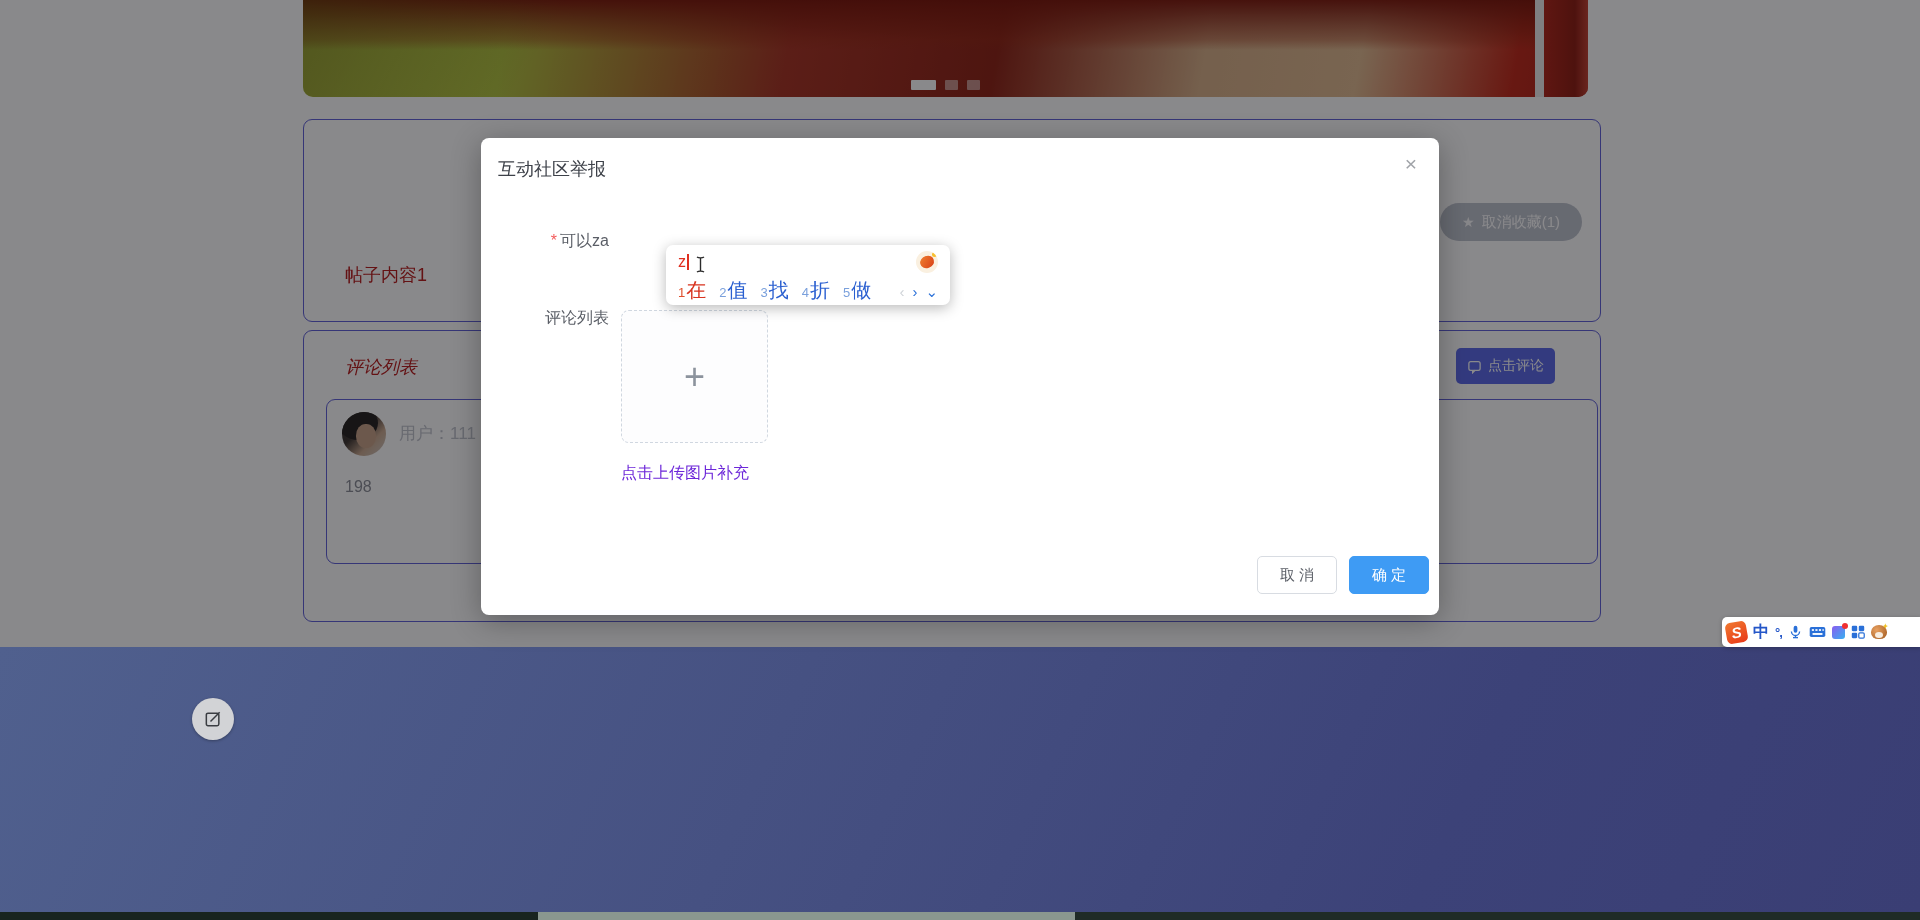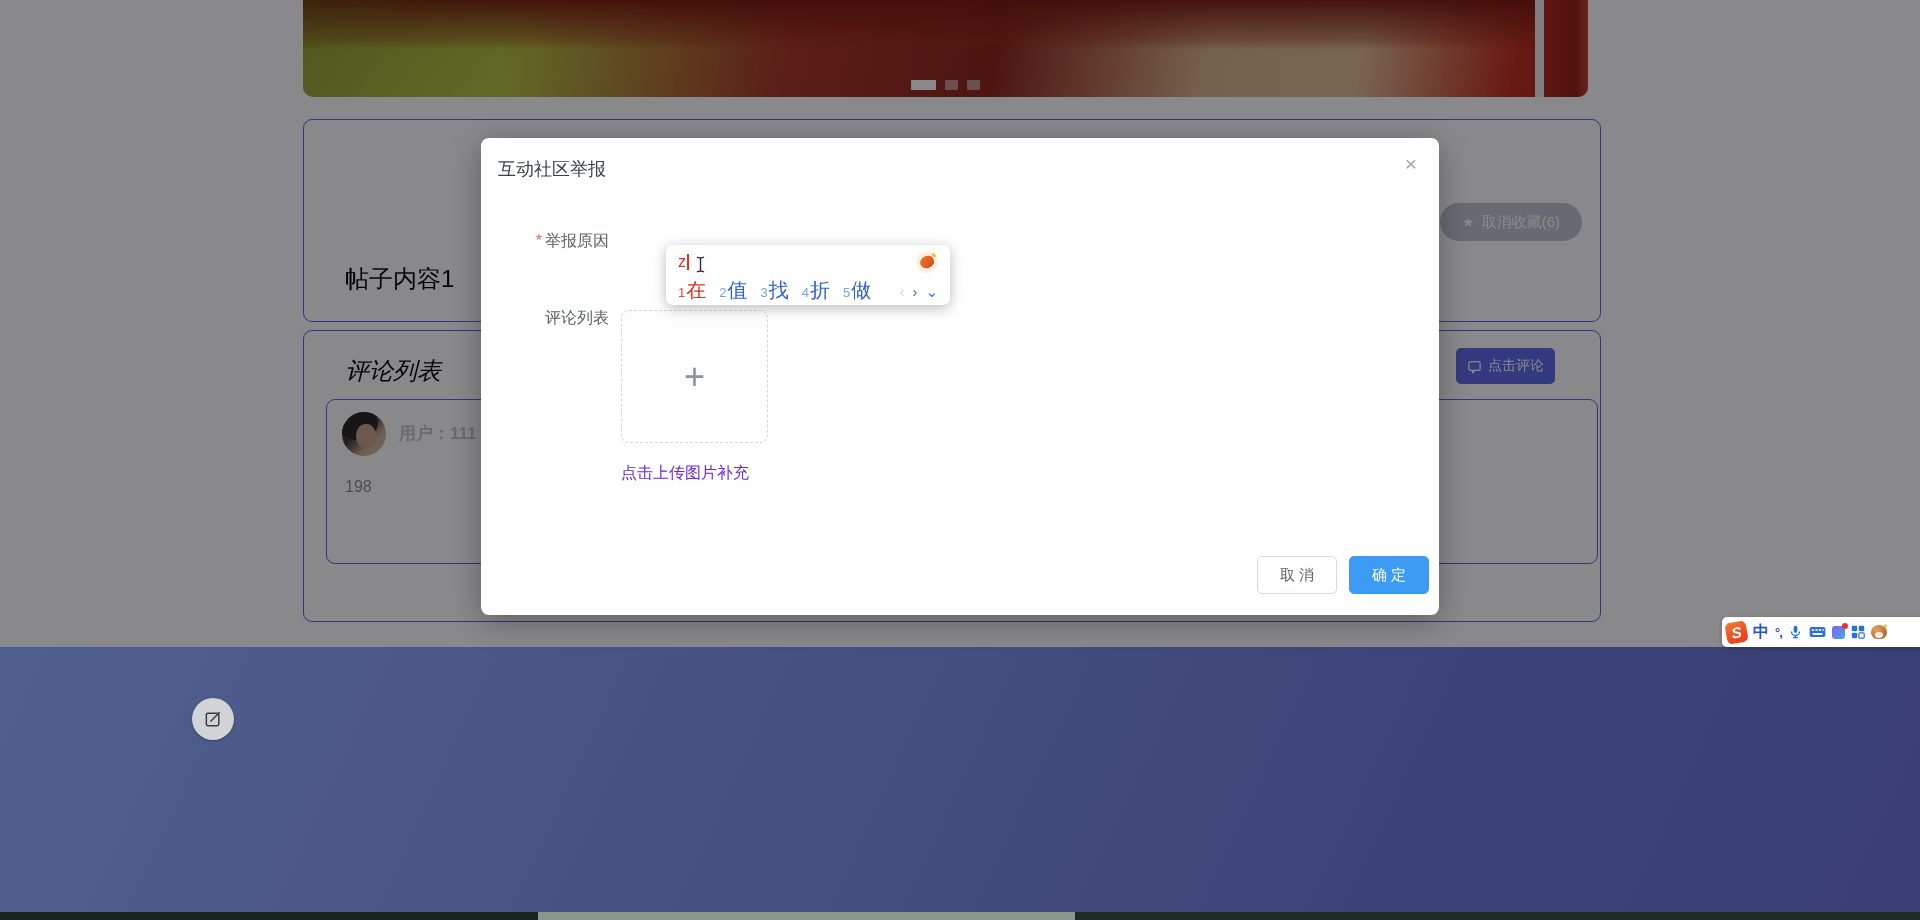--- a/index.html
+++ b/index.html
@@ -23,40 +23,40 @@
 
   .indicators { position:absolute; left:0; top:80px; width:1285px; display:flex; justify-content:center; gap:9px; }
   .ind { height:10px; border-radius:1px; }
   .ind.active { width:25px; background:#ffffff; }
   .ind.idle { width:13px; background:rgba(255,255,255,0.5); }
 
   .panel { position:absolute; left:303px; width:1298px; background:#fff;
     border:1.5px solid #6060d8; border-radius:9px; }
   .panel1 { top:119px; height:203px; }
   .panel2 { top:330px; height:292px; }
-  .panel-title { position:absolute; left:41px; color:#000000; font-size:24px; font-weight:500; }
+  .panel-title { position:absolute; left:41px; color:#b91c1c; font-size:18px; font-weight:500; }
   .p1-title { top:143px; }
   .p2-title { top:24px;font-style:italic; }
 
   .pill-btn { position:absolute; right:18px; top:83px; height:38px; padding:0 22px;
     background:#bfc3ce; border:none; border-radius:19px; color:#ffffff; font-size:15px;
     display:flex; align-items:center; gap:7px; cursor:pointer; }
   .pill-btn .star { font-size:14px; line-height:1; color:rgba(255,255,255,0.95); }
 
   .comment-btn { position:absolute; right:45px; top:17px; height:36px; padding:0 11px;
     background:#5a68e8; border:none; border-radius:5px; color:#fff; font-size:14px;
     display:flex; align-items:center; gap:6px; cursor:pointer; }
 
   .comment-card { position:absolute; left:22px; top:68px; width:1272px; height:165px;
     border:1.5px solid #6060d8; border-radius:9px; background:#fff; }
   .avatar { position:absolute; left:15px; top:12px; width:44px; height:44px; border-radius:50%;
     background:linear-gradient(135deg,#2e2a28 0%,#3c3430 40%,#c9a88e 68%,#cfc9c4 100%); overflow:hidden; }
   .avatar .hair { position:absolute; left:-4px; top:-6px; width:40px; height:34px; border-radius:50%; background:#262220; }
   .avatar .face { position:absolute; left:14px; top:12px; width:20px; height:24px; border-radius:48%; background:#c8a287; }
-  .user-label { position:absolute; left:72px; top:22px; font-size:17px; color:#c0c3cc;font-weight:bold; }
+  .user-label { position:absolute; left:72px; top:22px; font-size:17px; color:#c0c3cc; }
   .comment-text { position:absolute; left:18px; top:78px; font-size:16px; color:#8a8d96; }
 
   .dim { position:absolute; left:0; top:0; width:1920px; height:647px;
     background:rgba(8,8,12,0.48); z-index:5; }
 
   
   .footer { position:absolute; left:0; top:647px; width:1920px; height:265px; z-index:2;
     background:linear-gradient(115deg,#50608e 0%,#465182 40%,#3c4278 75%,#3a3e74 100%); }
   .compose-btn { position:absolute; left:192px; top:51px; width:42px; height:42px; border-radius:50%;
     background:#d2d3d6; border:none; display:flex; align-items:center; justify-content:center;
@@ -145,21 +145,21 @@
         <span class="ind active"></span>
         <span class="ind idle"></span>
         <span class="ind idle"></span>
       </div>
     </div>
 
     <div class="panel panel1">
       <div class="panel-title p1-title">帖子内容1</div>
       <button class="pill-btn">
         <span class="star">★</span>
-        <span>取消收藏(6)</span>
+        <span>取消收藏(1)</span>
       </button>
     </div>
 
     <div class="panel panel2">
       <div class="panel-title p2-title">评论列表</div>
       <button class="comment-btn">
         <svg width="15" height="15" viewBox="0 0 24 24" fill="none" stroke="#ffffff" stroke-width="2">
           <rect x="3" y="4" width="18" height="14" rx="3"></rect>
           <path d="M9 18 L9 22 L13 18"></path>
         </svg>
@@ -187,21 +187,21 @@
     </button>
   </div>
 
   <div class="taskbar-strip"></div>
 
   <div class="modal">
     <div class="m-title">互动社区举报</div>
     <button class="m-close">×</button>
 
     <div class="m-label lbl-reason">
-      <span class="req">*</span><span>举报原因</span>
+      <span class="req">*</span><span>可以za</span>
     </div>
 
     <div class="m-label lbl-image">评论列表</div>
     <div class="upload-box">
       <span class="plus">+</span>
     </div>
     <div class="upload-hint">点击上传图片补充</div>
 
     <button class="m-btn btn-cancel">取 消</button>
     <button class="m-btn btn-confirm">确 定</button>

